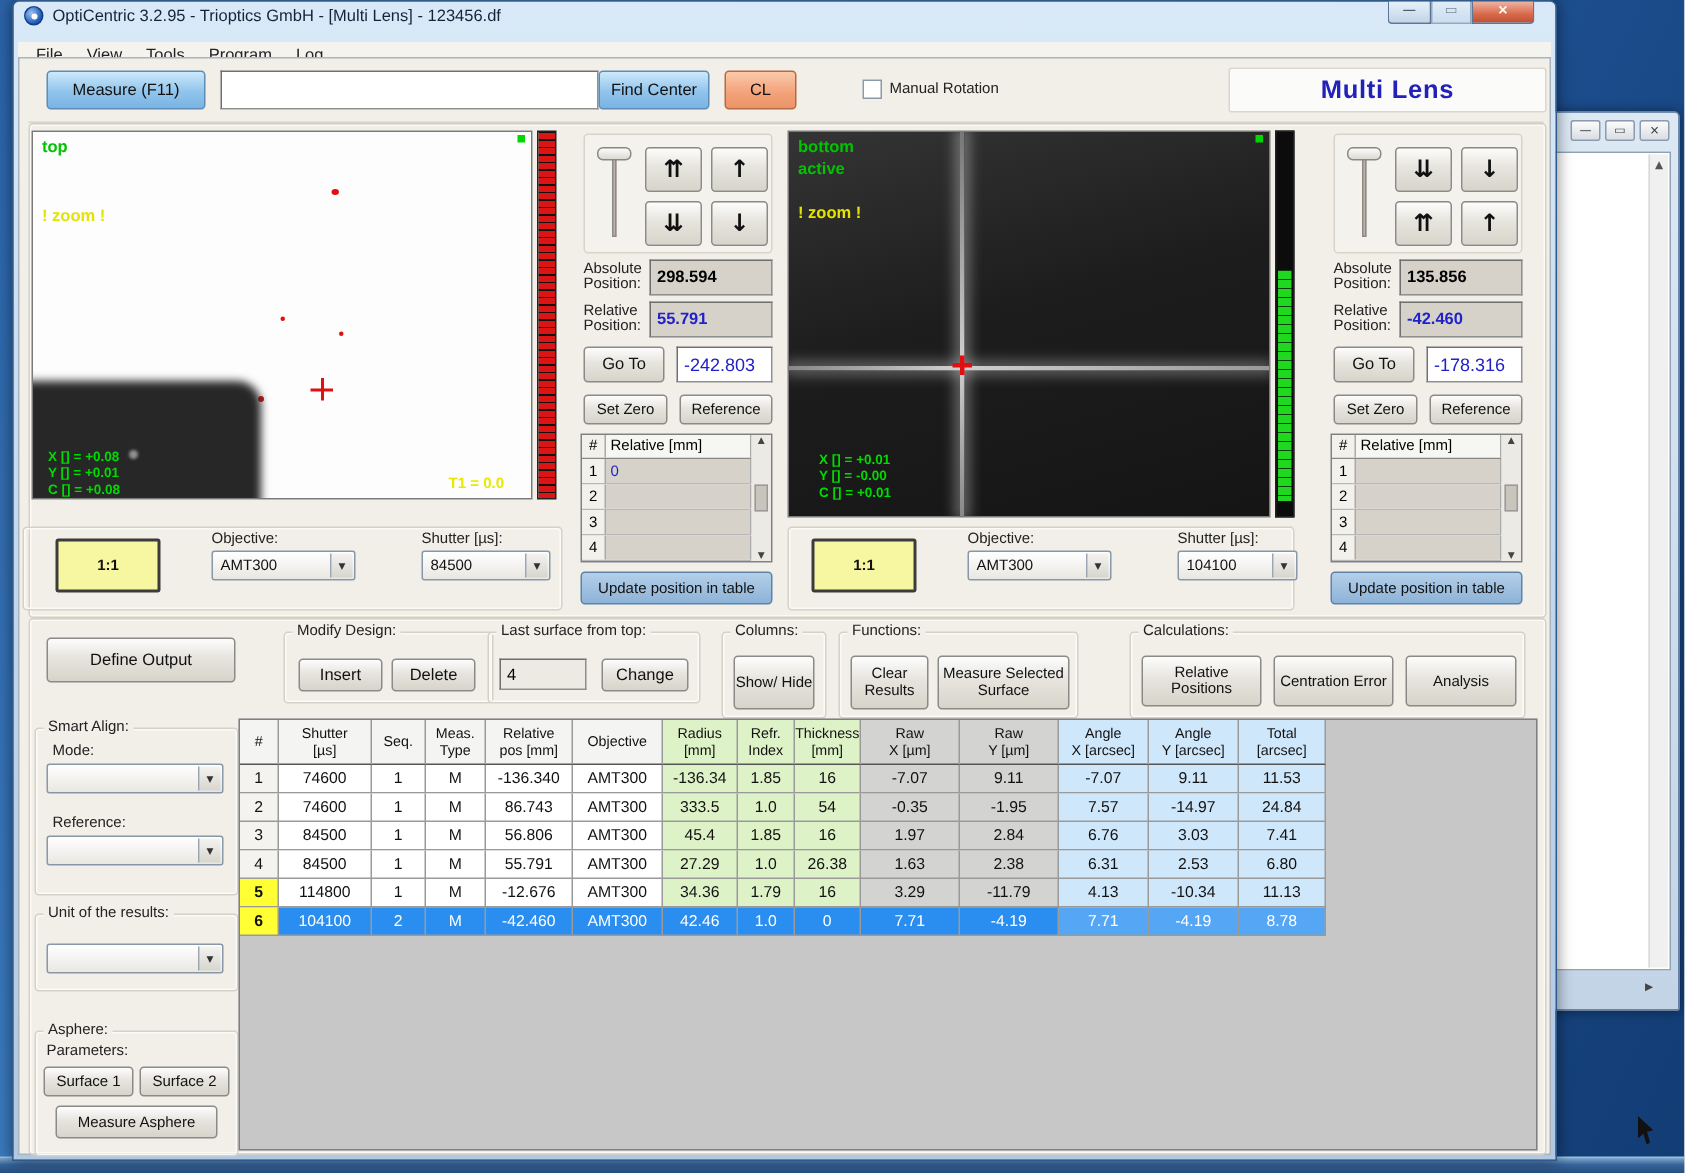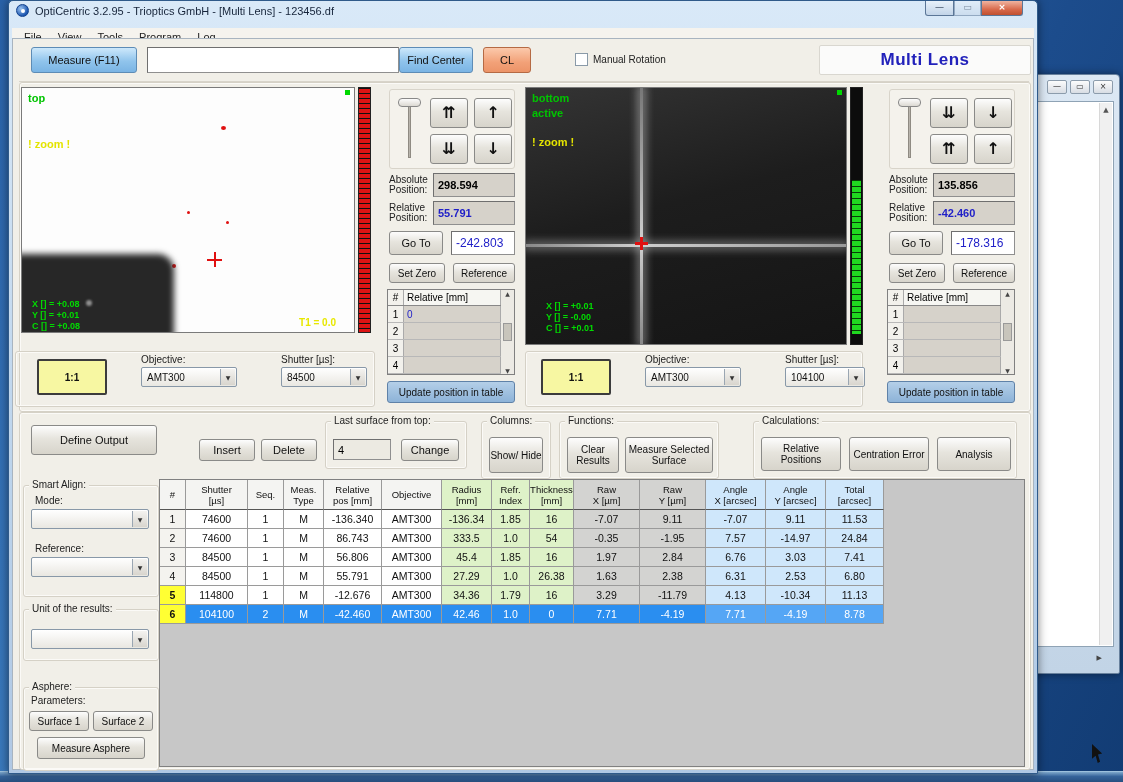--- a/index.html
+++ b/index.html
@@ -349,20 +349,23 @@
           <span>▼</span>
         </div>
       </div>
     </div>
     <div class="btn btn-steel" style="left:878px;top:380px;width:128px;height:22px;">Update position in table</div>
 
     <div class="gbox" style="left:10px;top:411px;width:1012px;height:358px;"></div>
 
     <div class="btn" style="left:22px;top:424px;width:126px;height:30px;">Define Output</div>
 
+    <div class="gbox" style="left:180px;top:420px;width:140px;height:48px;">
+      <div class="gcap">Modify Design:</div>
+    </div>
     <div class="btn" style="left:190px;top:438px;width:56px;height:22px;">Insert</div>
     <div class="btn" style="left:252px;top:438px;width:56px;height:22px;">Delete</div>
 
     <div class="gbox" style="left:316px;top:420px;width:142px;height:48px;">
       <div class="gcap">Last surface from top:</div>
     </div>
     <div class="field" style="left:324px;top:438px;width:58px;height:21px;background:#eceae2;">4</div>
     <div class="btn" style="left:392px;top:438px;width:58px;height:22px;">Change</div>
 
     <div class="gbox" style="left:472px;top:420px;width:70px;height:58px;">

